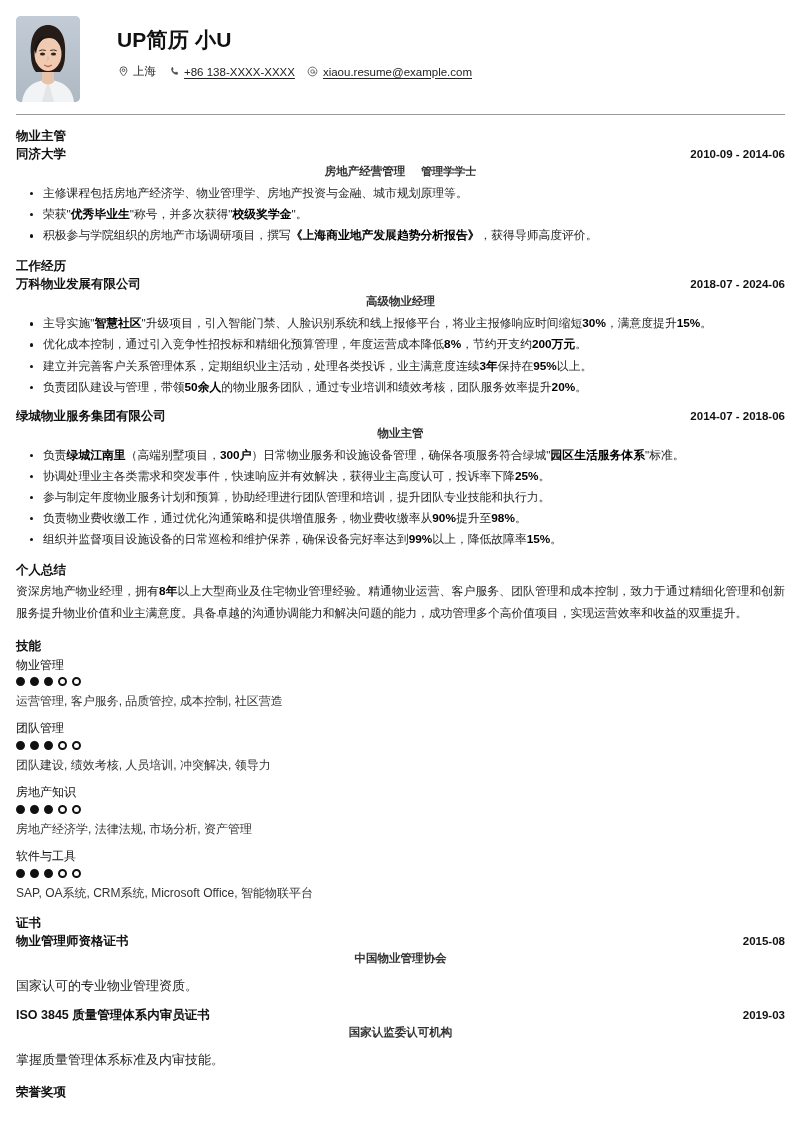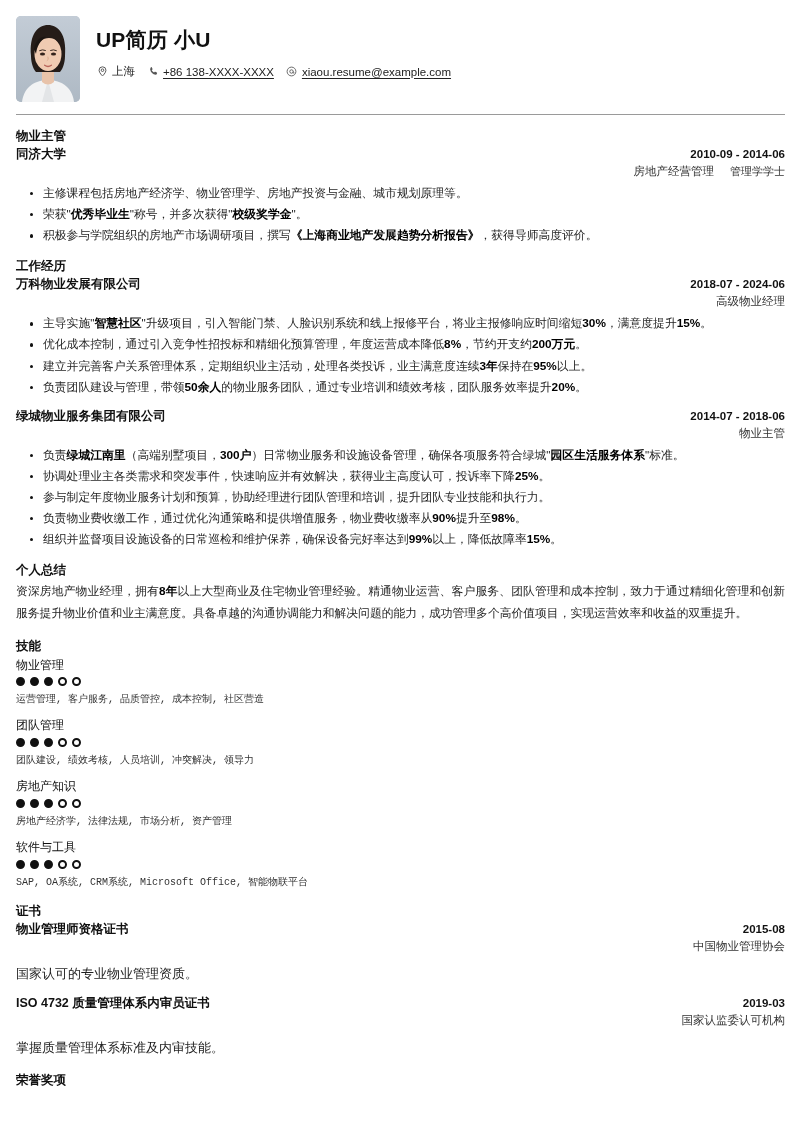--- a/index.html
+++ b/index.html
@@ -38,20 +38,21 @@
     flex: 0 0 auto;
     overflow: hidden;
     position: relative;
     background: #b9c3cc;
   }
   .photo svg { display: block; width: 100%; height: 100%; }
   .identity {
     padding-top: 12px;
     flex: 1 1 auto;
     min-width: 0;
+    margin-left: 21px;
   }
   .name {
     font-size: 21px;
     font-weight: bold;
     letter-spacing: 0.2px;
     line-height: 1.15;
     color: #111111;
     margin: 0 0 12px 0;
   }
   .contacts {
@@ -118,22 +119,23 @@
     font-size: 11.5px;
     font-weight: bold;
     color: #111111;
     text-align: right;
     white-space: nowrap;
     line-height: 1.35;
   }
   .entry-sub {
     display: flex;
     align-items: baseline;
-    justify-content: flex-end;
+    justify-content: center;
     gap: 16px;
+    font-weight: bold;
   }
   .entry-role {
     font-size: 11.5px;
     color: #333333;
     line-height: 1.4;
   }
   .entry-meta {
     font-size: 11px;
     color: #333333;
     text-align: right;
@@ -194,24 +196,23 @@
   .dot {
     width: 9px;
     height: 9px;
     border-radius: 50%;
     box-sizing: border-box;
     border: 2px solid #111111;
     background: transparent;
   }
   .dot.on { background: #111111; }
   .skill-tags {
-    font-size: 10px;
+    font-size: 12px;
     color: #333333;
     line-height: 1.5;
-    font-family: Liberation Mono, monospace;
   }
 
   
   .desc {
     font-size: 13px;
     color: #1f1f1f;
     line-height: 1.6;
     margin-top: 10px;
   }
 </style>
@@ -416,21 +417,21 @@
         <div class="entry-date">2015-08</div>
       </div>
       <div class="entry-sub">
         <div class="entry-role">中国物业管理协会</div>
       </div>
       <div class="desc">国家认可的专业物业管理资质。</div>
     </div>
 
     <div class="entry">
       <div class="entry-top">
-        <div class="entry-org">ISO 4732 质量管理体系内审员证书</div>
+        <div class="entry-org">ISO 3845 质量管理体系内审员证书</div>
         <div class="entry-date">2019-03</div>
       </div>
       <div class="entry-sub">
         <div class="entry-role">国家认监委认可机构</div>
       </div>
       <div class="desc">掌握质量管理体系标准及内审技能。</div>
     </div>
   </div>
 
   <div class="section">

